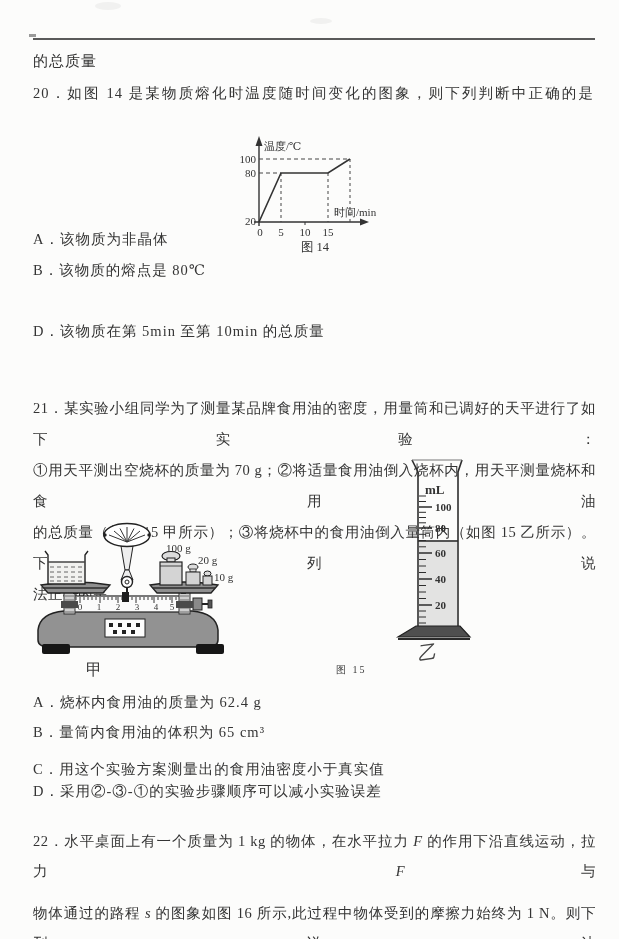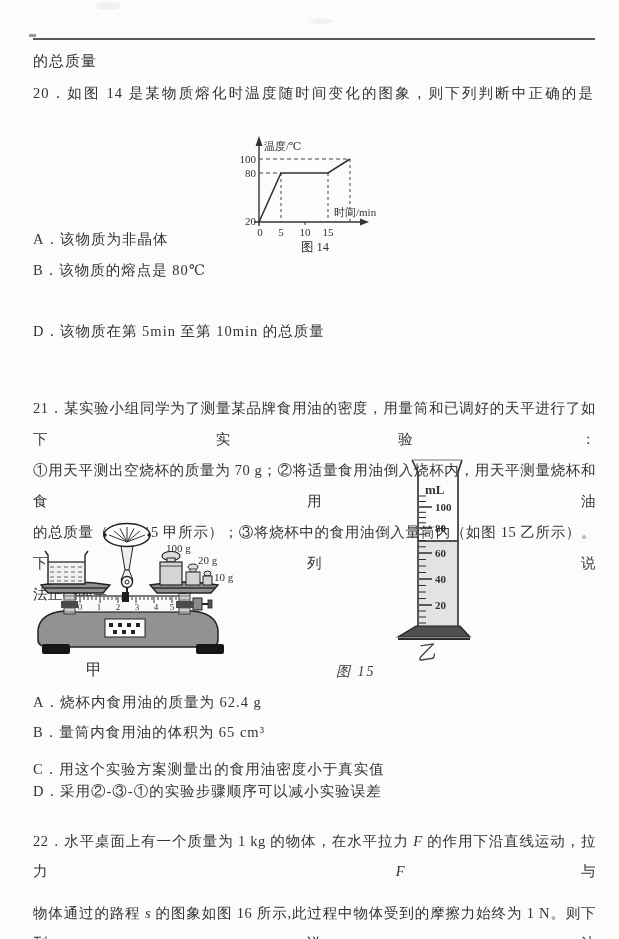--- a/index.html
+++ b/index.html
@@ -193,21 +193,21 @@
       <text x="43" y="107" font-size="11" font-weight="bold">60</text>
       <text x="43" y="133" font-size="11" font-weight="bold">40</text>
       <text x="43" y="159" font-size="11" font-weight="bold">20</text>
 
       <polygon points="24,176 68,176 78,187 6,187" fill="#4f4f4f" stroke="#222" stroke-width="1.2"></polygon>
       <line x1="6" y1="189" x2="78" y2="189" stroke="#2a2a2a" stroke-width="2"></line>
     </svg>
   </div>
 
   <div class="cap" style="left:86px;top:660px;font-size:16px;">甲</div>
-  <div class="cap" style="left:336px;top:663px;font-size:14px;letter-spacing:2px;font-style:italic;">图 15</div>
+  <div class="cap" style="left:336px;top:663px;font-size:10px;letter-spacing:2px;">图 15</div>
   <div class="cap" style="left:417px;top:640px;font-size:19px;font-style:italic;transform:rotate(-8deg);color:#454545;">乙</div>
 
   <div class="txt" style="left:33px;top:694px;">A．烧杯内食用油的质量为 62.4 g</div>
   <div class="txt" style="left:33px;top:724px;">B．量筒内食用油的体积为 65 cm³</div>
   <div class="txt" style="left:33px;top:753px;margin-top:8px;">C．用这个实验方案测量出的食用油密度小于真实值</div>
   <div class="txt" style="left:33px;top:783px;">D．采用②-③-①的实验步骤顺序可以减小实验误差</div>
 
   <div class="para tight" style="left:33px;top:814px;">
     <span class="pline just"><span>22．水平桌面上有一个质量为 1 kg 的物体，在水平拉力 </span><i>F</i><span> 的作用下沿直线运动，拉力 </span><i>F</i><span> 与</span></span>
     <span class="pline just"><span>物体通过的路程 </span><i>s</i><span> 的图象如图 16 所示,此过程中物体受到的摩擦力始终为 1 N。则下列说法</span></span>

